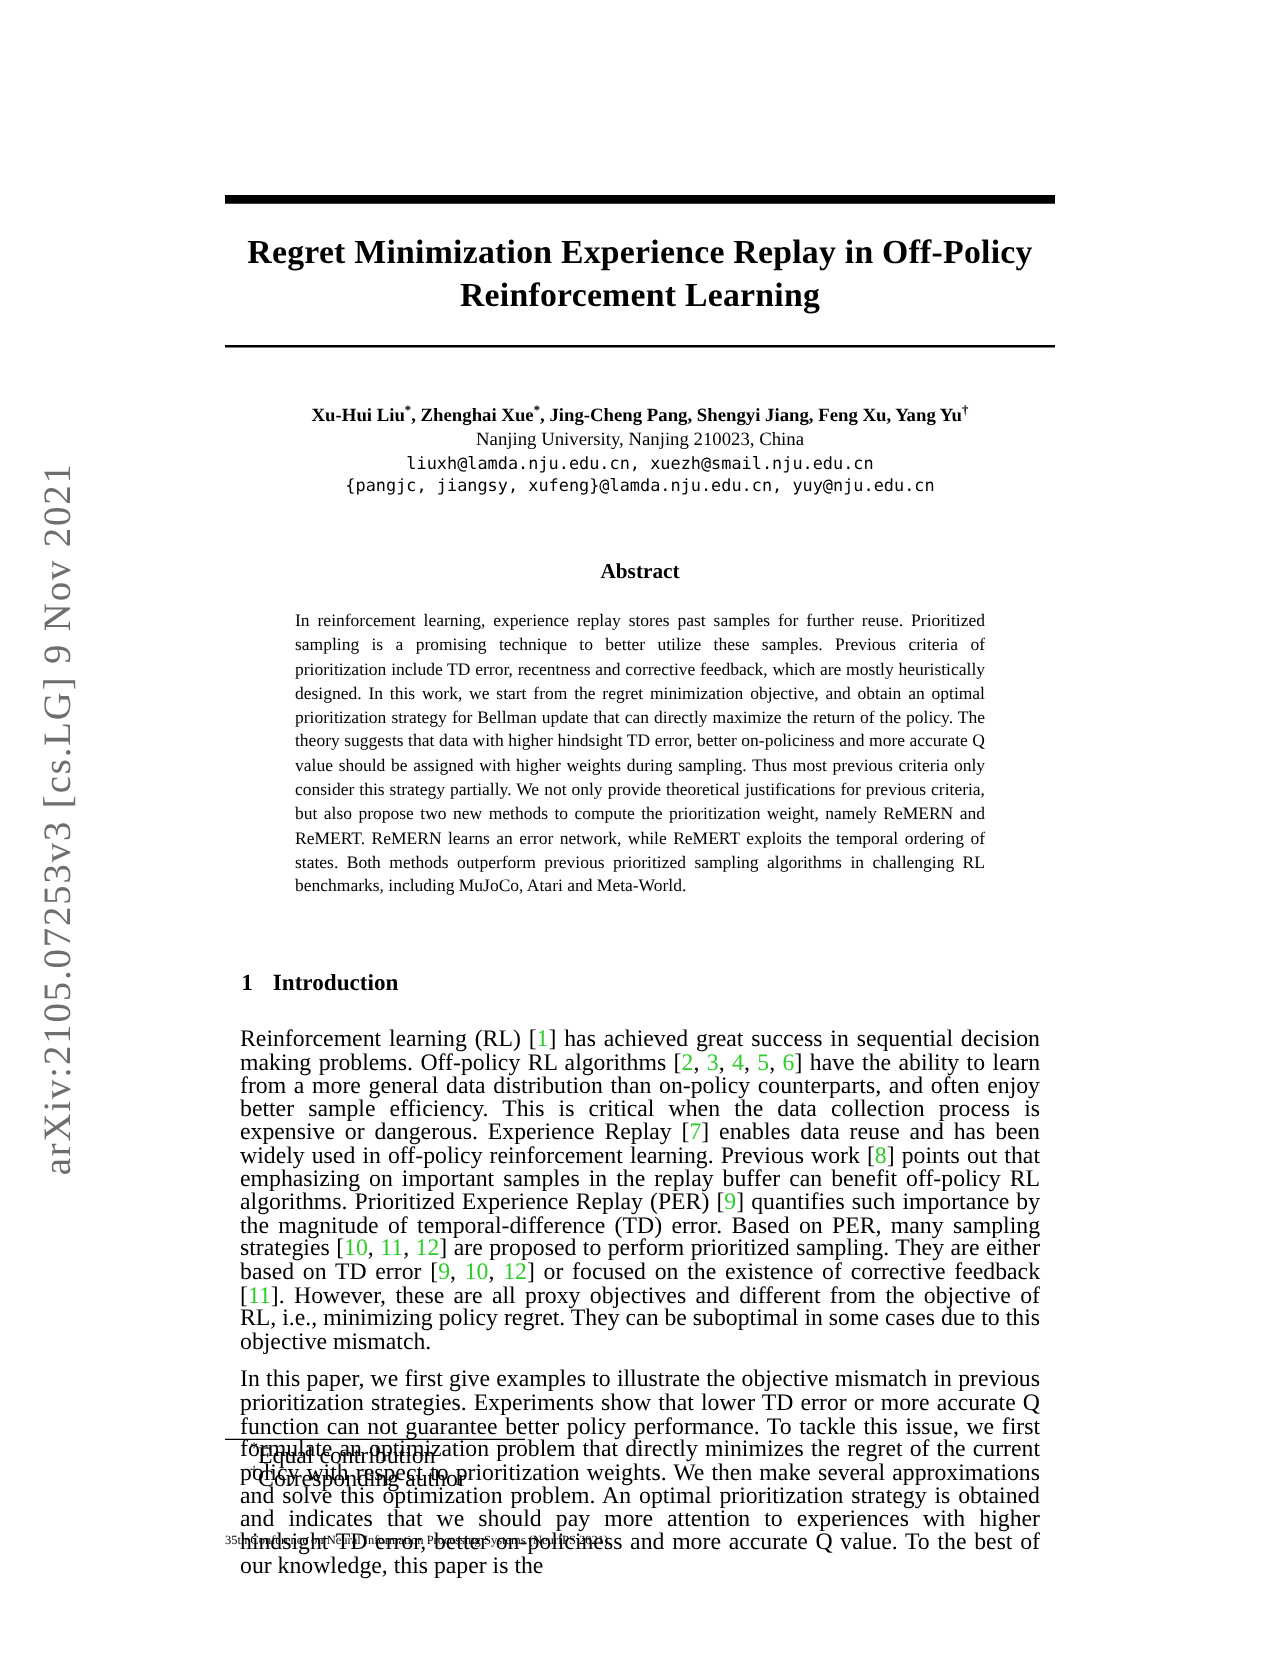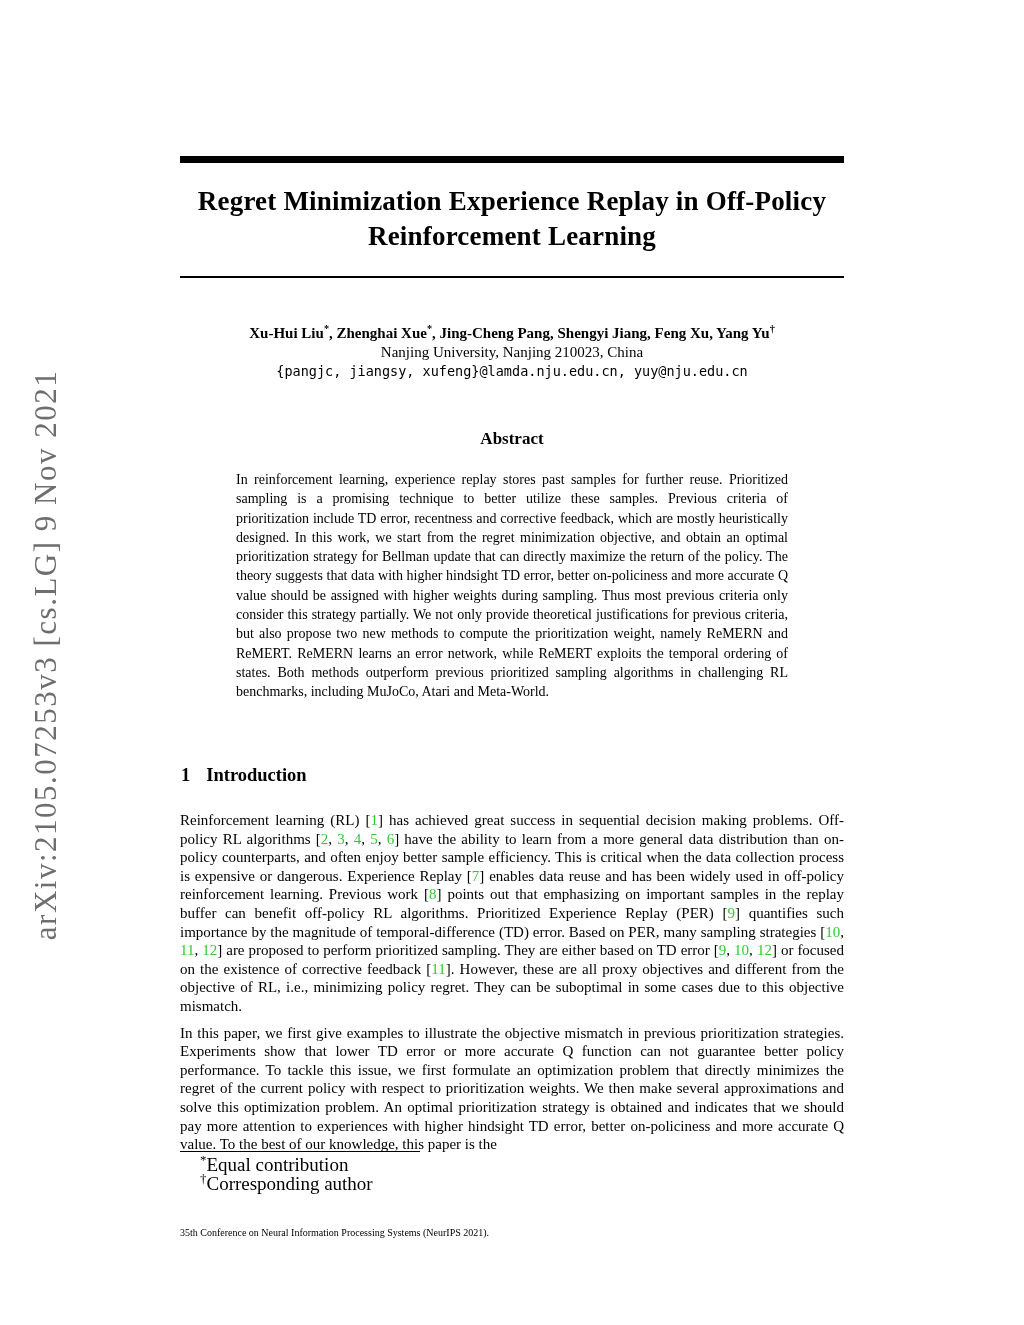--- a/index.html
+++ b/index.html
@@ -75,31 +75,31 @@
     font-size: 14px;
     line-height: 19.3px;
   }
   .intro-section {
     position: absolute;
     left: 180px;
     top: 762px;
     width: 664px;
   }
   .section-heading {
-    margin: 1px;
+    margin: 13px;
     font-size: 18.5px;
     font-weight: bold;
     line-height: 24px;
   }
   .section-number { margin-right: 16px; }
   .body-par {
-    margin: 0;
+    margin: 12px;
     margin-top: 24px;
     text-align: justify;
-    font-size: 15px;
+    font-size: 19px;
     line-height: 18.6px;
   }
   .body-par + .body-par { margin-top: 8px; }
   .cite { color: var(--cite-green, #2ecc2e); }
   .footnotes {
     position: absolute;
     left: 180px;
     top: 1151px;
     width: 664px;
     font-size: 19px;
@@ -130,20 +130,21 @@
 
     <div class="top-bar"></div>
 
     <h1 class="paper-title"><span>Regret Minimization Experience Replay in Off-Policy</span><br><span>Reinforcement Learning</span></h1>
 
     <div class="title-rule"></div>
 
     <div class="authors-block">
       <div class="authors-names"><span>Xu-Hui Liu</span><sup>*</sup><span>, Zhenghai Xue</span><sup>*</sup><span>, Jing-Cheng Pang, Shengyi Jiang, Feng Xu, Yang Yu</span><sup>†</sup></div>
       <div class="affiliation">Nanjing University, Nanjing 210023, China</div>
+      <div class="email-line">liuxh@lamda.nju.edu.cn, xuezh@smail.nju.edu.cn</div>
       <div class="email-line">{pangjc, jiangsy, xufeng}@lamda.nju.edu.cn, yuy@nju.edu.cn</div>
     </div>
 
     <div class="abstract-heading">Abstract</div>
 
     <div class="abstract-body">In reinforcement learning, experience replay stores past samples for further reuse. Prioritized sampling is a promising technique to better utilize these samples. Previous criteria of prioritization include TD error, recentness and corrective feedback, which are mostly heuristically designed. In this work, we start from the regret minimization objective, and obtain an optimal prioritization strategy for Bellman update that can directly maximize the return of the policy. The theory suggests that data with higher hindsight TD error, better on-policiness and more accurate Q value should be assigned with higher weights during sampling. Thus most previous criteria only consider this strategy partially. We not only provide theoretical justifications for previous criteria, but also propose two new methods to compute the prioritization weight, namely ReMERN and ReMERT. ReMERN learns an error network, while ReMERT exploits the temporal ordering of states. Both methods outperform previous prioritized sampling algorithms in challenging RL benchmarks, including MuJoCo, Atari and Meta-World.</div>
 
   </div>
 
   <div class="intro-section">

